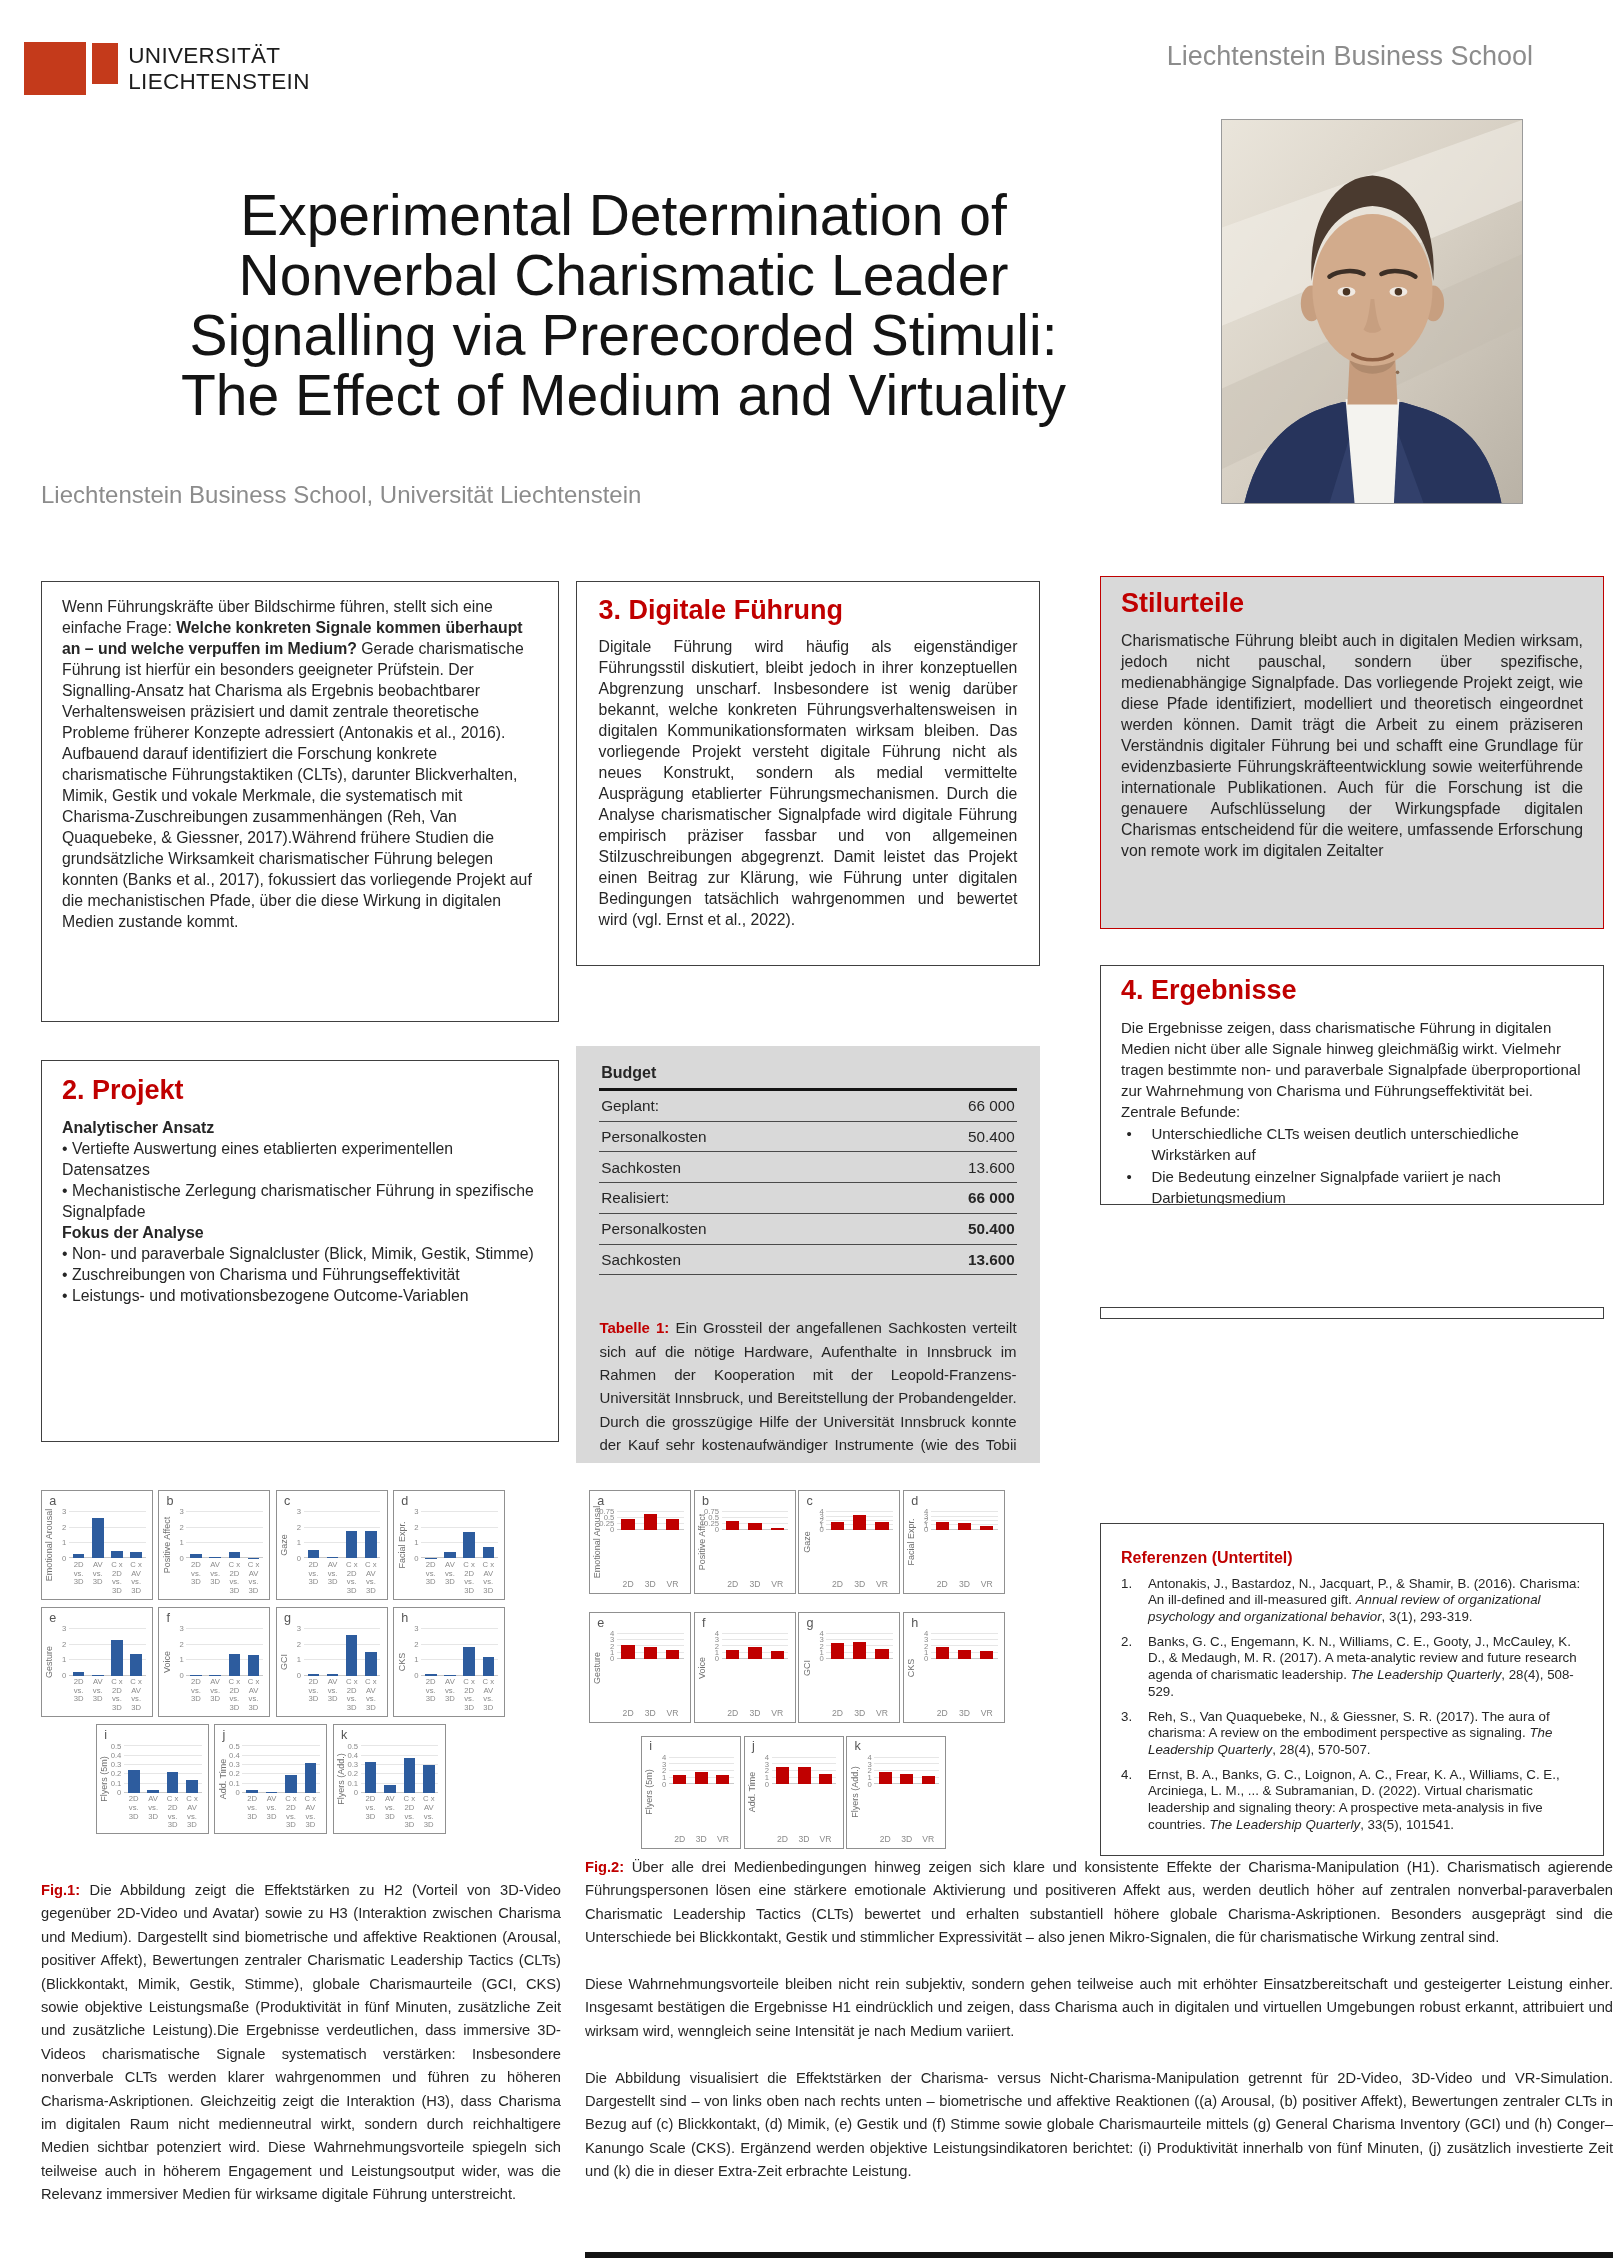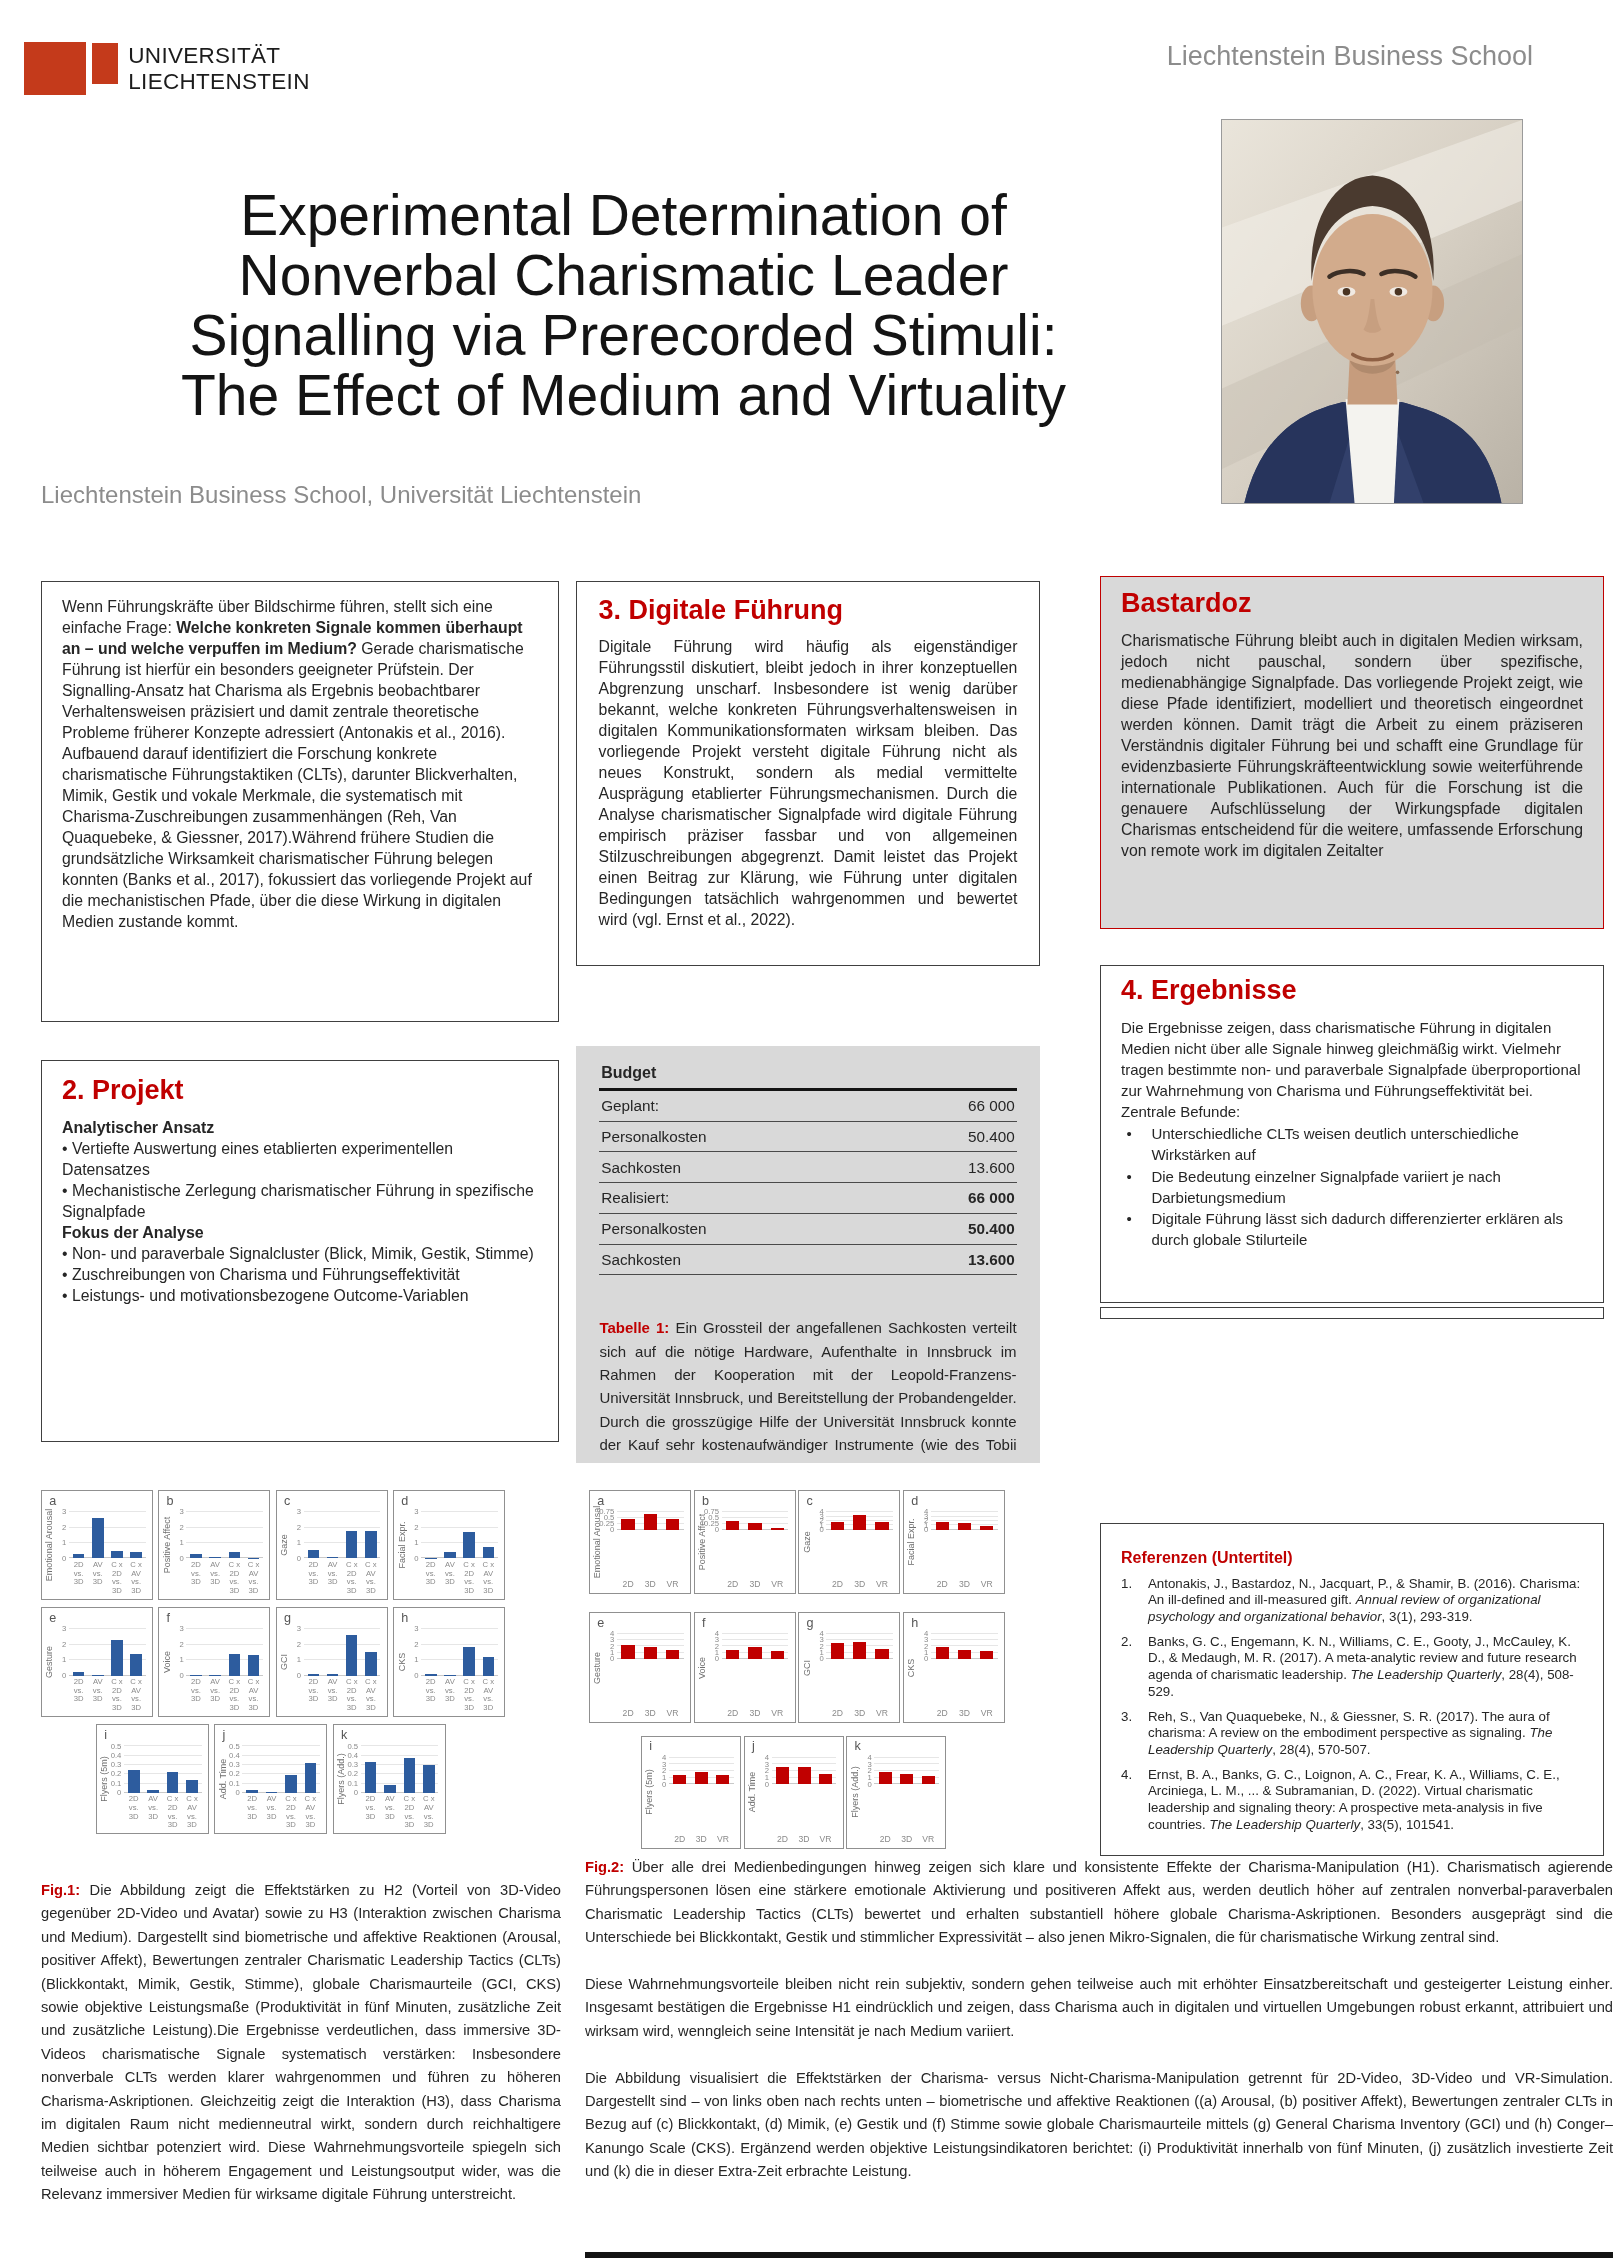--- a/index.html
+++ b/index.html
@@ -21,21 +21,21 @@
   .panelbox{position:absolute;box-sizing:border-box;border:1.8px solid #404040;background:#fff;overflow:hidden;}
   .graybox{position:absolute;box-sizing:border-box;background:#d9d9d9;overflow:hidden;}
   .sec-title{font-size:27px;font-weight:700;color:#c00000;margin:0 0 10.8px 0;line-height:31px;}
   .bodytext{font-size:15.8px;line-height:21px;margin:0;}
   .just{text-align:justify;}
   #box1{left:41px;top:581px;width:518px;height:441px;padding:14.4px 20px;}
   #box2{left:41px;top:1060px;width:518px;height:382px;padding:14.4px 20px;}
   #box3{left:576px;top:581px;width:464px;height:385px;padding:12.6px 21.6px;}
   #budget-panel{left:576px;top:1046px;width:464px;height:417px;padding:16px 23.4px;}
   #conclusion{left:1100px;top:576px;width:504px;height:353px;padding:10.8px 20px;background:#d9d9d9;border:1.8px solid #c00000;box-sizing:border-box;position:absolute;overflow:hidden;}
-  #box4{left:1100px;top:965px;width:504px;height:338px;padding:9px 20px;}
+  #box4{left:1100px;top:965px;width:504px;height:240px;padding:9px 20px;}
   #divider-box{left:1100px;top:1307px;width:504px;height:11.7px;border:1.4px solid #404040;background:#fff;position:absolute;box-sizing:border-box;}
   #kontakt{left:1100px;top:1322px;width:504px;height:141px;padding:9px 20px;}
   #referenzen{left:1100px;top:1523px;width:504px;height:333px;padding:12.6px 20px;}
   .subhead{font-weight:700;font-size:16px;margin:0;line-height:21px;}
   .bullet{margin:0;font-size:15.8px;line-height:21px;}
   
   .btitle{font-weight:700;font-size:16px;padding:1.8px 1.8px 6.3px;border-bottom:3.2px solid #141414;margin:0;}
   .brow{display:flex;justify-content:space-between;align-items:baseline;padding:6.3px 1.8px 5.4px;border-bottom:1.4px solid #4a4a4a;font-size:15.3px;}
   .brow.bold .bv{font-weight:700;}
   .tabcap{margin-top:41px;font-size:15px;line-height:23.4px;text-align:justify;}
@@ -192,21 +192,21 @@
         </div>
         <div class="brow bold">
           <span class="bl">Sachkosten</span>
           <span class="bv">13.600</span>
         </div>
       </div>
     <p class="tabcap" id="tabelle-caption"><span class="b red">Tabelle 1:</span><span> Ein Grossteil der angefallenen Sachkosten verteilt sich auf die nötige Hardware, Aufenthalte in Innsbruck im Rahmen der Kooperation mit der Leopold-Franzens-Universität Innsbruck, und Bereitstellung der Probandengelder. Durch die grosszügige Hilfe der Universität Innsbruck konnte der Kauf sehr kostenaufwändiger Instrumente (wie des Tobii Spectrum Eye-Trackers) vermieden werden.</span></p>
   </div>
 
   <div id="conclusion">
-    <h2 class="sec-title">Bastardoz</h2>
+    <h2 class="sec-title">Stilurteile</h2>
     <p class="bodytext just" id="conclusion-body"><span>Charismatische Führung bleibt auch in digitalen Medien wirksam, jedoch nicht pauschal, sondern über spezifische, medienabhängige Signalpfade. Das vorliegende Projekt zeigt, wie diese Pfade identifiziert, modelliert und theoretisch eingeordnet werden können. Damit trägt die Arbeit zu einem präziseren Verständnis digitaler Führung bei und schafft eine Grundlage für evidenzbasierte Führungskräfteentwicklung sowie weiterführende internationale Publikationen. Auch für die Forschung ist die genauere Aufschlüsselung der Wirkungspfade digitalen Charismas entscheidend für die weitere, umfassende Erforschung von remote work im digitalen Zeitalter</span></p>
   </div>
 
   <div class="panelbox" id="box4">
     <h2 class="sec-title">4. Ergebnisse</h2>
     <p class="bodytext" style="font-size:15px;line-height:21px;">Die Ergebnisse zeigen, dass charismatische Führung in digitalen Medien nicht über alle Signale hinweg gleichmäßig wirkt. Vielmehr tragen bestimmte non- und paraverbale Signalpfade überproportional zur Wahrnehmung von Charisma und Führungseffektivität bei. Zentrale Befunde:</p>
     <div id="s4-bullets">
         <div class="hb">
           <span class="bdot">•</span>
           <span class="btxt">Unterschiedliche CLTs weisen deutlich unterschiedliche Wirkstärken auf</span>

